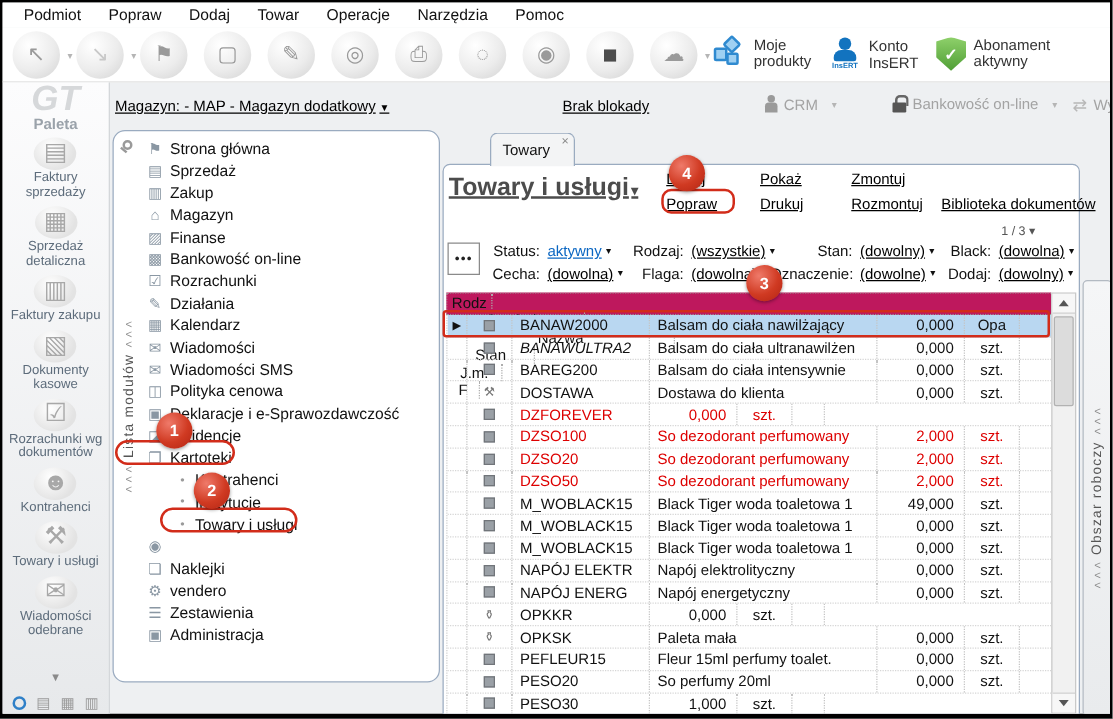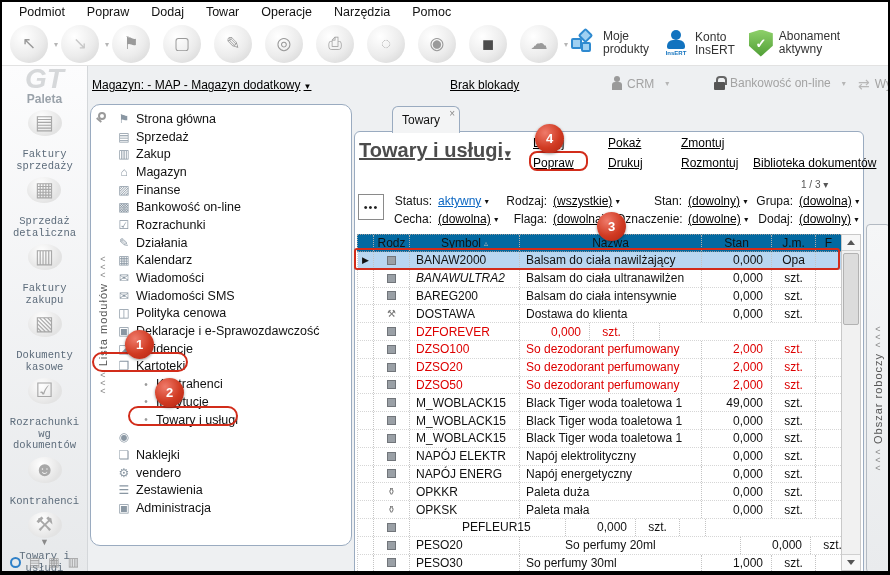--- a/index.html
+++ b/index.html
@@ -54,21 +54,21 @@
   
   .sidebar{position:absolute;left:0;top:64px;width:86px;height:507px;
     background:linear-gradient(#fcfcfd,#e7e9eb);border-right:1px solid #d4d7da;}
   .gt-logo{margin-top:0;text-align:center;font-style:italic;font-weight:bold;font-size:28px;color:#d6d8da;line-height:26px;}
   .gt-sub{text-align:center;font-weight:bold;font-size:12px;color:#9aa2aa;margin-bottom:4px;}
   .side-items{display:flex;flex-direction:column;align-items:center;gap:5px;}
   .side-item{text-align:center;}
   .side-ic{font-size:20px;color:#a8a8a8;line-height:24px;
     width:34px;height:26px;margin:0 auto;
     background:radial-gradient(circle at 40% 30%, #fff, #e3e3e3 70%);border-radius:50%;}
-  .side-lb{font-size:10.5px;color:#5d6c7b;line-height:11.5px;margin-top:13px;font-family:Liberation Mono, monospace;}
+  .side-lb{font-size:10.5px;color:#5d6c7b;line-height:11.5px;margin-top:1px;}
   .side-collapse{position:absolute;left:0;bottom:26px;width:100%;text-align:center;font-size:9px;color:#8a8a8a;}
   .side-bottom{position:absolute;left:0;bottom:3px;width:100%;display:flex;justify-content:center;gap:8px;align-items:center;}
   .sb-ic{font-size:12px;color:#9a9a9a;line-height:16px;}
   .sb-circle{width:11px;height:11px;border:2px solid #2f80c8;border-radius:50%;}
   
   .modpanel{position:absolute;left:88px;top:102px;width:262px;height:442px;background:#fff;
     border:1px solid #9aabc0;border-radius:10px;}
   .modstrip{position:absolute;left:0;top:0;width:24px;height:100%;display:flex;flex-direction:column;
     align-items:center;justify-content:center;gap:4px;}
   .pin-ic{position:absolute;left:7px;top:7px;width:8px;height:8px;border:2px solid #9a9a9a;border-radius:50%;}
@@ -96,22 +96,22 @@
   .morebtn{position:absolute;left:3px;top:62px;width:26px;height:26px;border:1px solid #8a8a8a;background:#fff;
     font-size:11px;letter-spacing:1px;display:flex;align-items:center;justify-content:center;color:#222;}
   .filterrows{position:absolute;left:36px;top:60px;width:560px;}
   .frow{display:flex;height:18px;align-items:center;}
   .fcell{display:flex;align-items:center;flex:none;white-space:nowrap;overflow:visible;}
   .flabel{text-align:right;font-size:12px;flex:none;padding-right:6px;}
   .fvalue{font-size:12px;text-decoration:underline;color:#000;}
   .fvalue.blue{color:#0a66c2;}
   .fcaret{font-size:7px;margin-left:2px;color:#111;}
   
-  .thead{position:absolute;left:2px;top:102px;width:484px;height:18px;display:flex;background:#0369a1;
-    border-top:1px dotted #999;border-bottom:1px dotted #999;border-left:1px dotted #adadad;}
+  .thead{position:absolute;left:2px;top:102px;width:484px;height:18px;display:flex;background:#be185d;
+    border-top:1px dotted #999;border-bottom:1px dotted #999;border-left:1px dotted #adadad;flex-direction:column;}
   .hcell{border-right:1px dotted #adadad;font-size:12px;display:flex;align-items:center;justify-content:center;flex:none;}
   .sortglyph{font-size:8px;color:#bbb;margin-left:3px;}
   .tbody{position:absolute;left:2px;top:120px;width:484px;height:319px;overflow:hidden;border-left:1px dotted #cfcfcf;}
   .row{height:17.8px;display:flex;border-bottom:1px dotted #d6d6d6;}
   .row.sel{background:#b9d7f1;}
   .cell{border-right:1px dotted #c4c4c4;font-size:12px;display:flex;align-items:center;flex:none;overflow:hidden;white-space:nowrap;}
   .c-marker{justify-content:center;font-size:9px;}
   .c-type{justify-content:center;}
   .c-sym,.c-name{padding-left:6px;}
   .c-stock{justify-content:flex-end;padding-right:8px;}
@@ -439,21 +439,21 @@
             <span class="flabel" style="width: 52px;">Rodzaj:</span>
             <span class="fvalue">(wszystkie)</span>
             <span class="fcaret">▼</span>
           </span>
           <span class="fcell" style="width: 135px;">
             <span class="flabel" style="width: 72px;">Stan:</span>
             <span class="fvalue">(dowolny)</span>
             <span class="fcaret">▼</span>
           </span>
           <span class="fcell" style="width: 150px;">
-            <span class="flabel" style="width: 48px;">Grupa:</span>
+            <span class="flabel" style="width: 48px;">Black:</span>
             <span class="fvalue">(dowolna)</span>
             <span class="fcaret">▼</span>
           </span>
         </div>
         <div class="frow">
           <span class="fcell" style="width: 110px;">
             <span class="flabel" style="width: 47px;">Cecha:</span>
             <span class="fvalue">(dowolna)</span>
             <span class="fcaret">▼</span>
           </span>
@@ -626,64 +626,63 @@
           <span class="cell c-stock" style="width: 70px;">0,000</span>
           <span class="cell c-unit" style="width: 44px;">szt.</span>
           <span class="cell c-f" style="width: 26px;"></span>
         </div>
         <div class="row">
           <span class="cell c-marker" style="width: 16px;"></span>
           <span class="cell c-type" style="width: 36px;">
             <span class="glyicon">⚱</span>
           </span>
           <span class="cell c-sym" style="width: 110px;">OPKKR</span>
-          <span class="cell c-name" style="width: 182px;">Paleta duża</span>
           <span class="cell c-stock" style="width: 70px;">0,000</span>
           <span class="cell c-unit" style="width: 44px;">szt.</span>
           <span class="cell c-f" style="width: 26px;"></span>
         </div>
         <div class="row">
           <span class="cell c-marker" style="width: 16px;"></span>
           <span class="cell c-type" style="width: 36px;">
             <span class="glyicon">⚱</span>
           </span>
           <span class="cell c-sym" style="width: 110px;">OPKSK</span>
           <span class="cell c-name" style="width: 182px;">Paleta mała</span>
           <span class="cell c-stock" style="width: 70px;">0,000</span>
           <span class="cell c-unit" style="width: 44px;">szt.</span>
           <span class="cell c-f" style="width: 26px;"></span>
         </div>
         <div class="row">
           <span class="cell c-marker" style="width: 16px;"></span>
           <span class="cell c-type" style="width: 36px;">
             <span class="sqicon"></span>
           </span>
-          <span class="cell c-sym" style="width: 110px; margin-left: 46px;">PEFLEUR15</span>
+          <span class="cell c-sym" style="width: 110px;">PEFLEUR15</span>
+          <span class="cell c-name" style="width: 182px;">Fleur 15ml perfumy toalet.</span>
           <span class="cell c-stock" style="width: 70px;">0,000</span>
           <span class="cell c-unit" style="width: 44px;">szt.</span>
           <span class="cell c-f" style="width: 26px;"></span>
         </div>
         <div class="row">
           <span class="cell c-marker" style="width: 16px;"></span>
           <span class="cell c-type" style="width: 36px;">
             <span class="sqicon"></span>
           </span>
           <span class="cell c-sym" style="width: 110px;">PESO20</span>
-          <span class="cell c-name" style="width: 182px; margin-left: 39px;">So perfumy 20ml</span>
+          <span class="cell c-name" style="width: 182px;">So perfumy 20ml</span>
           <span class="cell c-stock" style="width: 70px;">0,000</span>
           <span class="cell c-unit" style="width: 44px;">szt.</span>
           <span class="cell c-f" style="width: 26px;"></span>
         </div>
         <div class="row">
           <span class="cell c-marker" style="width: 16px;"></span>
           <span class="cell c-type" style="width: 36px;">
             <span class="sqicon"></span>
           </span>
           <span class="cell c-sym" style="width: 110px;">PESO30</span>
-          <span class="cell c-name" style="width: 182px;">So perfumy 30ml</span>
           <span class="cell c-stock" style="width: 70px;">1,000</span>
           <span class="cell c-unit" style="width: 44px;">szt.</span>
           <span class="cell c-f" style="width: 26px;"></span>
         </div>
       </div>
 
     <div class="vscroll">
       <span class="varrow" style="top:0;">
           <span class="tri-up"></span>
         </span>

